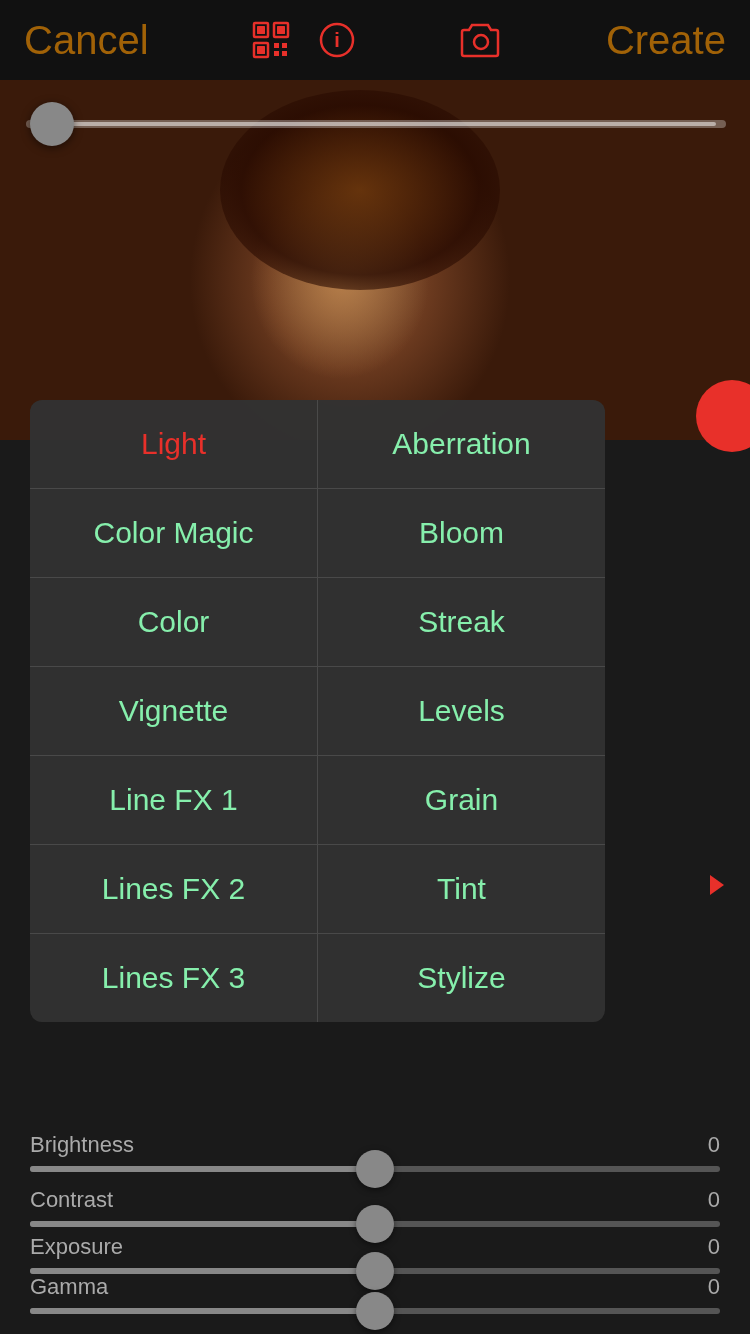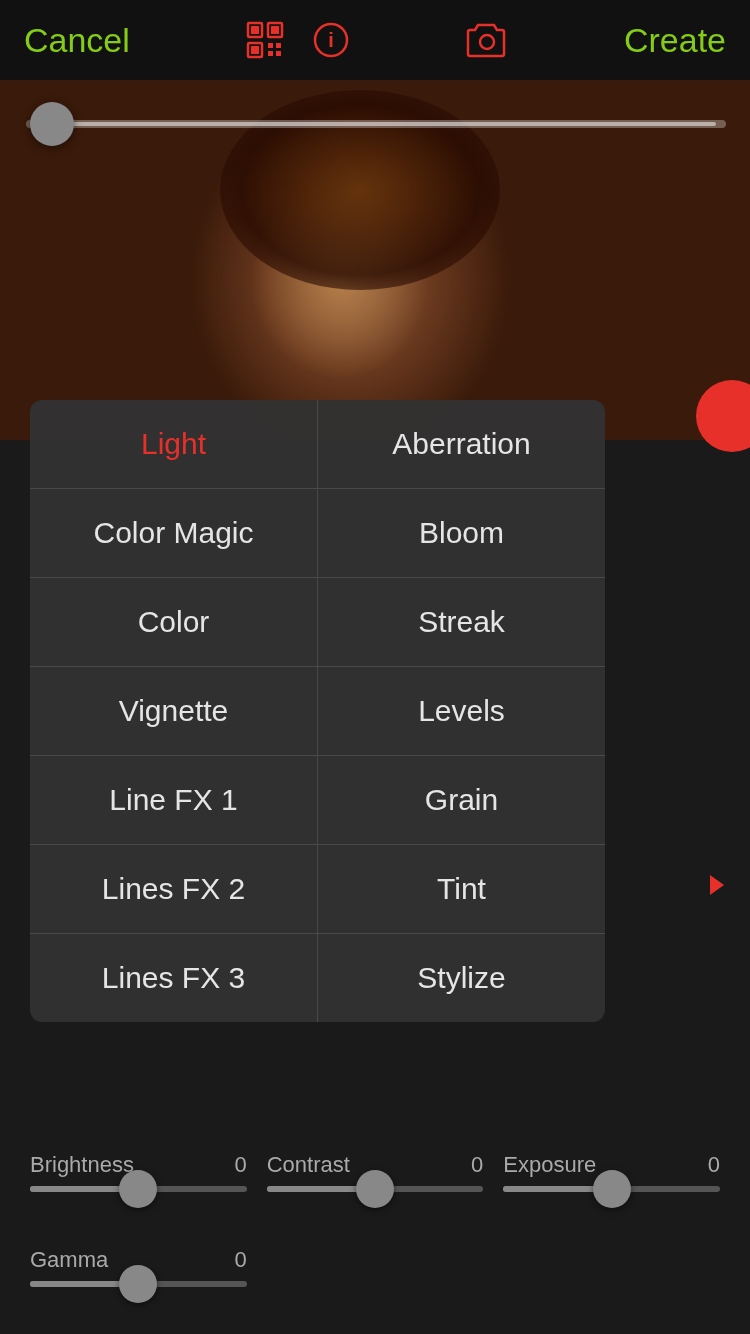--- a/index.html
+++ b/index.html
@@ -19,22 +19,22 @@
       background: #111;
       display: flex;
       align-items: center;
       justify-content: space-between;
       padding: 0 24px;
       position: absolute;
       top: 0; left: 0;
       z-index: 10;
     }
     .nav-btn {
-      color: #84cc16;
-      font-size: 34px;
+      color: #a16207;
+      font-size: 40px;
       font-weight: 400;
       background: none;
       border: none;
       cursor: pointer;
     }
     .nav-icons {
       display: flex;
       gap: 28px;
       align-items: center;
     }
@@ -135,21 +135,21 @@
     }
     .menu-row:last-child {
       border-bottom: none;
     }
     .menu-cell {
       flex: 1;
       height: 88px;
       display: flex;
       align-items: center;
       justify-content: center;
-      color: #e5e5e5;
+      color: #86efac;
       font-size: 30px;
       font-weight: 400;
       cursor: pointer;
       border-right: 1px solid rgba(255,255,255,0.12);
     }
     .menu-cell:last-child {
       border-right: none;
     }
     .menu-cell.active {
       color: #e8302a;
@@ -186,21 +186,21 @@
 
     
     #sliders-area {
       position: absolute;
       bottom: 0;
       left: 0;
       width: 750px;
       height: 220px;
       background: #1a1a1a;
       display: grid;
-      grid-template-columns: 1fr 1fr 1fr;
+      grid-template-columns: 1fr;
       grid-template-rows: 1fr 1fr;
       padding: 10px 20px 20px;
       gap: 0;
     }
     .slider-group {
       display: flex;
       flex-direction: column;
       justify-content: center;
       padding: 0 10px;
     }

